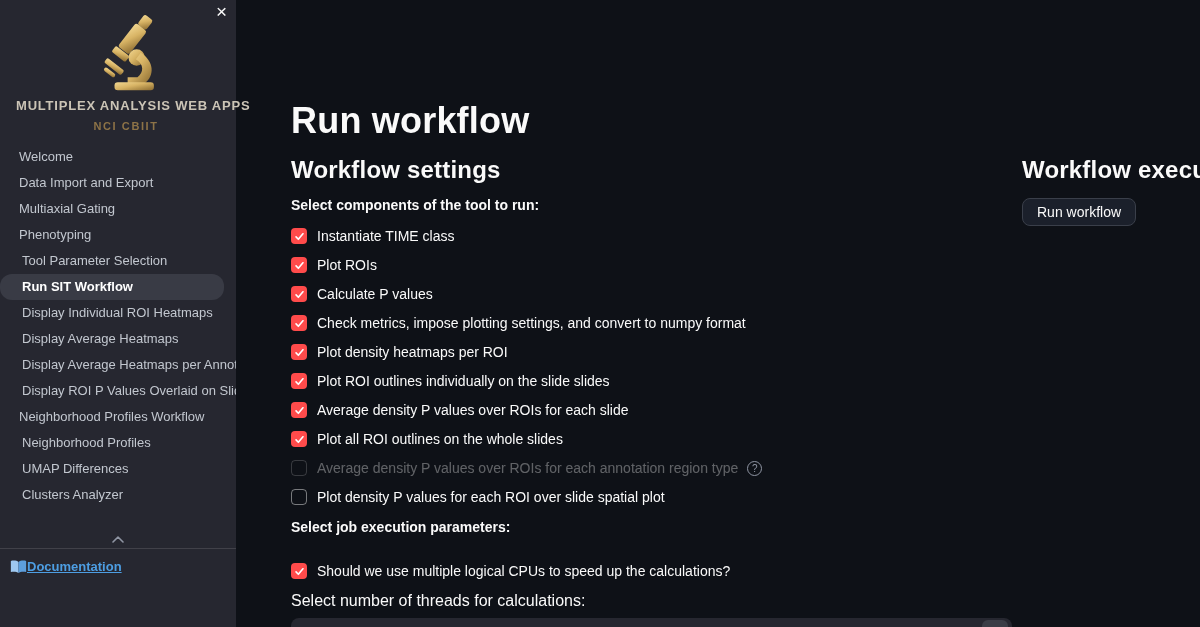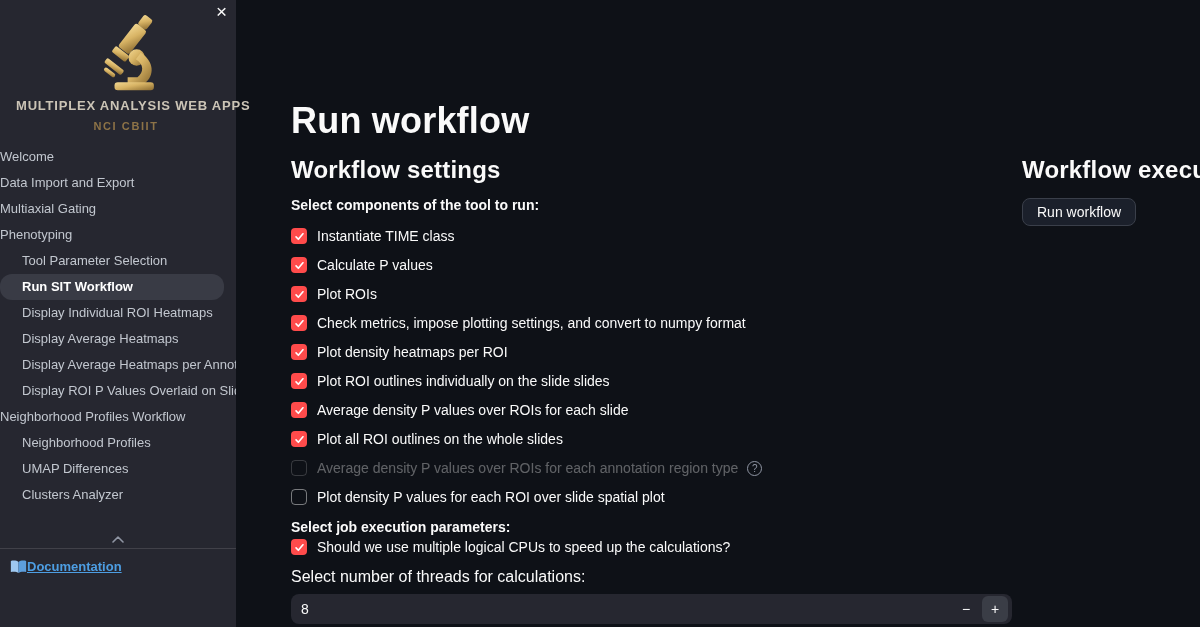--- a/index.html
+++ b/index.html
@@ -26,21 +26,21 @@
     font-size:13px; font-weight:700; letter-spacing:0.8px;
     color:#cbc4b6; margin-top:2px; white-space:nowrap;
   }
   .logo-sub {
     font-size:11px; font-weight:700; letter-spacing:1.6px;
     color:#8d7347; margin-top:7px;
   }
   .nav { position:absolute; top:144px; left:0; right:0; }
   .nav-item {
     height:26px; line-height:26px; font-size:13px; color:#c2c7cf;
-    padding-left:0; white-space:nowrap; overflow:hidden;
+    padding-left:19px; white-space:nowrap; overflow:hidden;
     text-overflow:clip; cursor:pointer;
   }
   .nav-item.l1 { padding-left:22px; }
   .nav-item.selected {
     background:#393b45; border-radius:12px; margin-right:12px;
     color:#ffffff; font-weight:700;
   }
   .scroll-chevron {
     position:absolute; top:532px; left:0; right:0; height:14px;
     display:flex; align-items:center; justify-content:center; cursor:pointer;
@@ -182,29 +182,29 @@
           </svg>
         </span>
         <span class="cb-label">Instantiate TIME class</span>
       </div>
       <div class="cb-row">
         <span class="cb-box checked">
           <svg viewBox="0 0 24 24" width="11" height="11">
             <path d="M4.5 13l5 5 10-12" fill="none" stroke="#fff" stroke-width="3.6" stroke-linecap="round" stroke-linejoin="round"></path>
           </svg>
         </span>
+        <span class="cb-label">Plot ROIs</span>
+      </div>
+      <div class="cb-row">
+        <span class="cb-box checked">
+          <svg viewBox="0 0 24 24" width="11" height="11">
+            <path d="M4.5 13l5 5 10-12" fill="none" stroke="#fff" stroke-width="3.6" stroke-linecap="round" stroke-linejoin="round"></path>
+          </svg>
+        </span>
         <span class="cb-label">Calculate P values</span>
-      </div>
-      <div class="cb-row">
-        <span class="cb-box checked">
-          <svg viewBox="0 0 24 24" width="11" height="11">
-            <path d="M4.5 13l5 5 10-12" fill="none" stroke="#fff" stroke-width="3.6" stroke-linecap="round" stroke-linejoin="round"></path>
-          </svg>
-        </span>
-        <span class="cb-label">Plot ROIs</span>
       </div>
       <div class="cb-row">
         <span class="cb-box checked">
           <svg viewBox="0 0 24 24" width="11" height="11">
             <path d="M4.5 13l5 5 10-12" fill="none" stroke="#fff" stroke-width="3.6" stroke-linecap="round" stroke-linejoin="round"></path>
           </svg>
         </span>
         <span class="cb-label">Check metrics, impose plotting settings, and convert to numpy format</span>
       </div>
       <div class="cb-row">
@@ -243,21 +243,21 @@
         <span class="cb-box unchecked dim"></span>
         <span class="cb-label">Average density P values over ROIs for each annotation region type</span>
         <span class="help-circle">?</span>
       </div>
       <div class="cb-row">
         <span class="cb-box unchecked"></span>
         <span class="cb-label">Plot density P values for each ROI over slide spatial plot</span>
       </div>
     </div>
   <div class="bold-label" style="margin-top:13px;">Select job execution parameters:</div>
-  <div class="cb-list" style="margin-top:4px;">
+  <div class="cb-list" style="margin-top:28px;">
       <div class="cb-row">
         <span class="cb-box checked">
           <svg viewBox="0 0 24 24" width="11" height="11">
             <path d="M4.5 13l5 5 10-12" fill="none" stroke="#fff" stroke-width="3.6" stroke-linecap="round" stroke-linejoin="round"></path>
           </svg>
         </span>
         <span class="cb-label">Should we use multiple logical CPUs to speed up the calculations?</span>
       </div>
     </div>
   <div class="threads-label">Select number of threads for calculations:</div>

